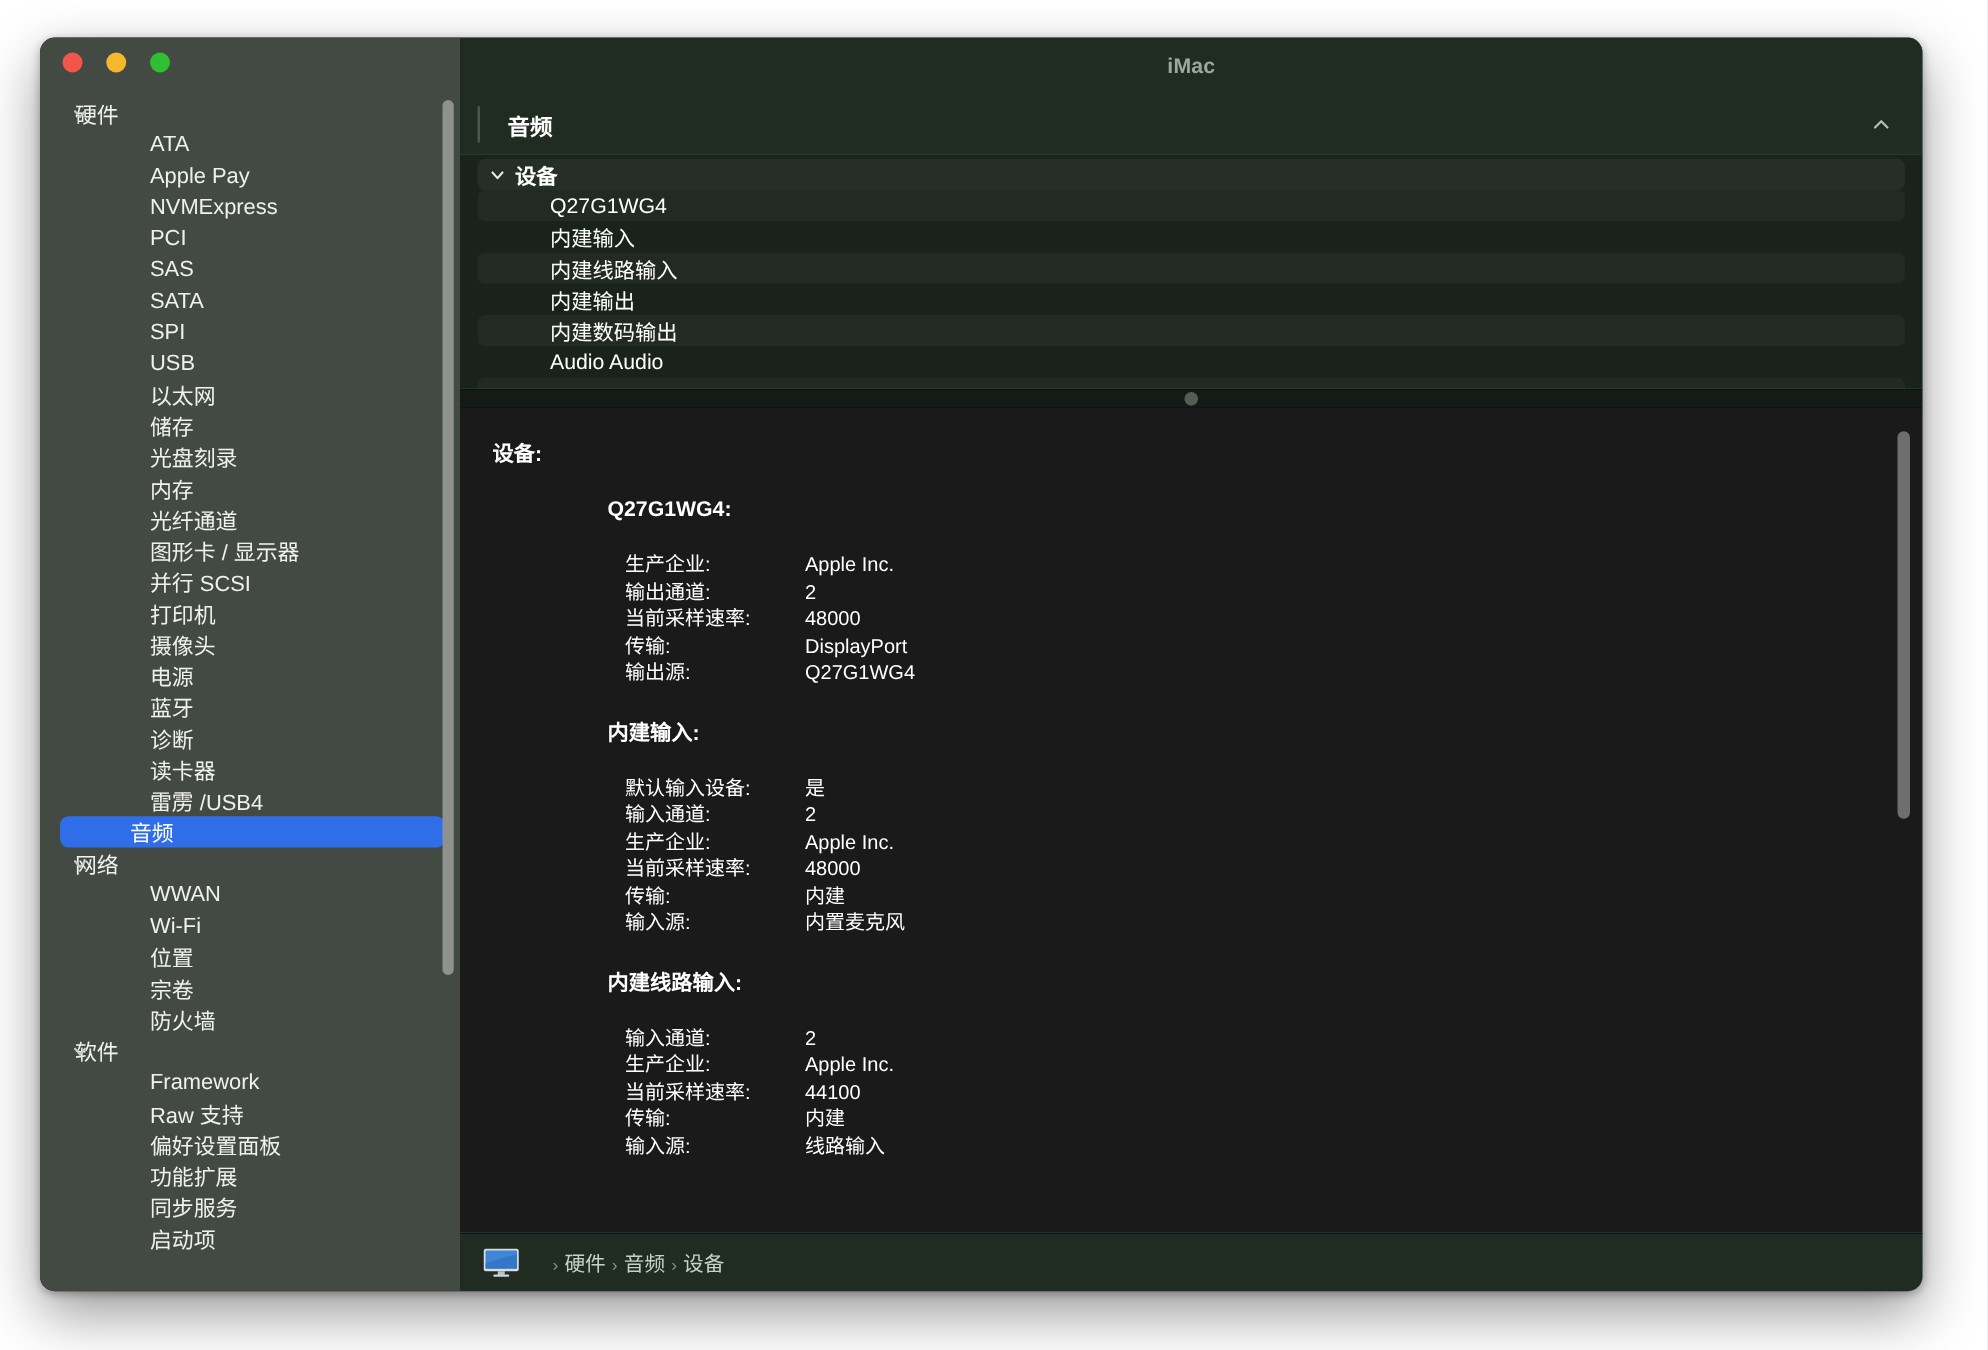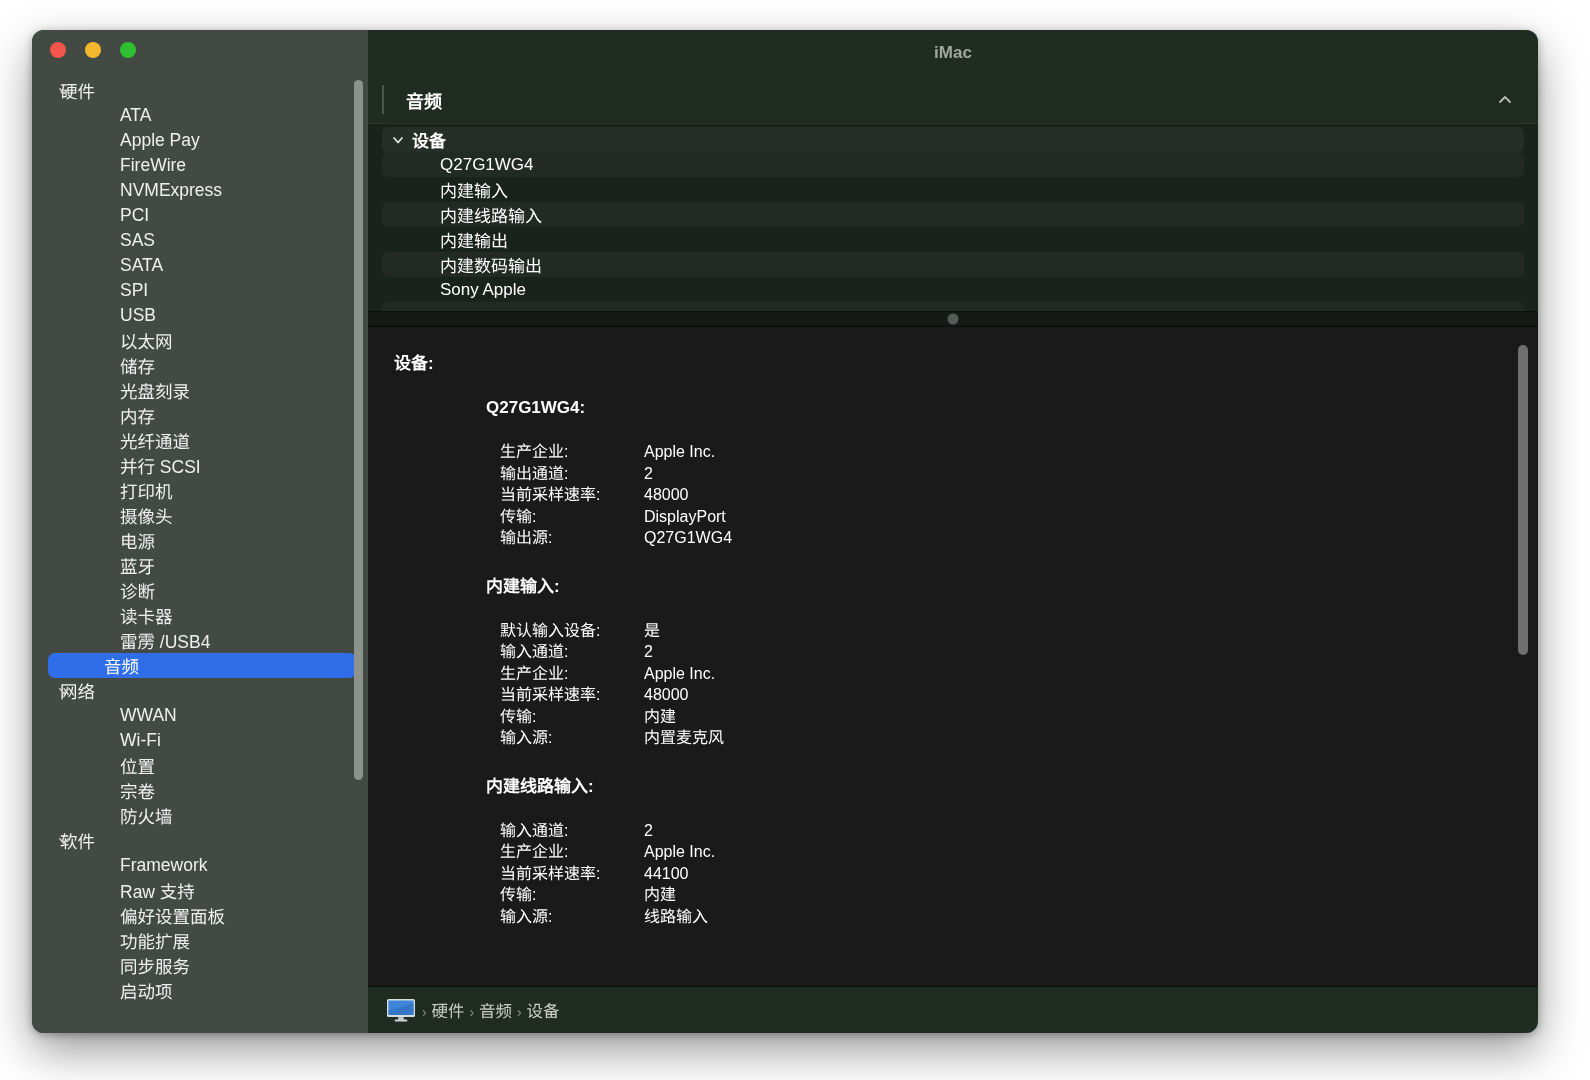--- a/index.html
+++ b/index.html
@@ -275,21 +275,21 @@
   }
 
   
   #statusbar {
     flex: 0 0 47px;
     background: #202b21;
     border-top: 1px solid #0c0c0c;
     display: flex;
     align-items: center;
     padding-left: 18px;
-    gap: 5px;
+    gap: 25px;
   }
   #imac-icon { width: 30px; height: 24px; flex: 0 0 30px; }
   .crumb {
     font-size: 16.5px;
     color: #c9cfc8;
     white-space: nowrap;
   }
   .crumb-sep {
     font-size: 14px;
     color: #8a918a;
@@ -318,23 +318,20 @@
           </span>
           <span>硬件</span>
         </div>
         <div class="side-item">
           <span>ATA</span>
         </div>
         <div class="side-item">
           <span>Apple Pay</span>
         </div>
         <div class="side-item">
-          <span>FireWire</span>
-        </div>
-        <div class="side-item">
           <span>NVMExpress</span>
         </div>
         <div class="side-item">
           <span>PCI</span>
         </div>
         <div class="side-item">
           <span>SAS</span>
         </div>
         <div class="side-item">
           <span>SATA</span>
@@ -352,20 +349,23 @@
           <span>储存</span>
         </div>
         <div class="side-item">
           <span>光盘刻录</span>
         </div>
         <div class="side-item">
           <span>内存</span>
         </div>
         <div class="side-item">
           <span>光纤通道</span>
+        </div>
+        <div class="side-item">
+          <span>图形卡 / 显示器</span>
         </div>
         <div class="side-item">
           <span>并行 SCSI</span>
         </div>
         <div class="side-item">
           <span>打印机</span>
         </div>
         <div class="side-item">
           <span>摄像头</span>
         </div>
@@ -475,21 +475,21 @@
         <div class="dev-row stripe">
           <span>内建线路输入</span>
         </div>
         <div class="dev-row">
           <span>内建输出</span>
         </div>
         <div class="dev-row stripe">
           <span>内建数码输出</span>
         </div>
         <div class="dev-row">
-          <span>Sony Apple</span>
+          <span>Audio Audio</span>
         </div>
         <div class="dev-row stripe"></div>
       </div>
 
     <div id="splitter">
       <div id="splitter-grip"></div>
     </div>
 
     <div id="detail">
       <div id="detail-inner">

